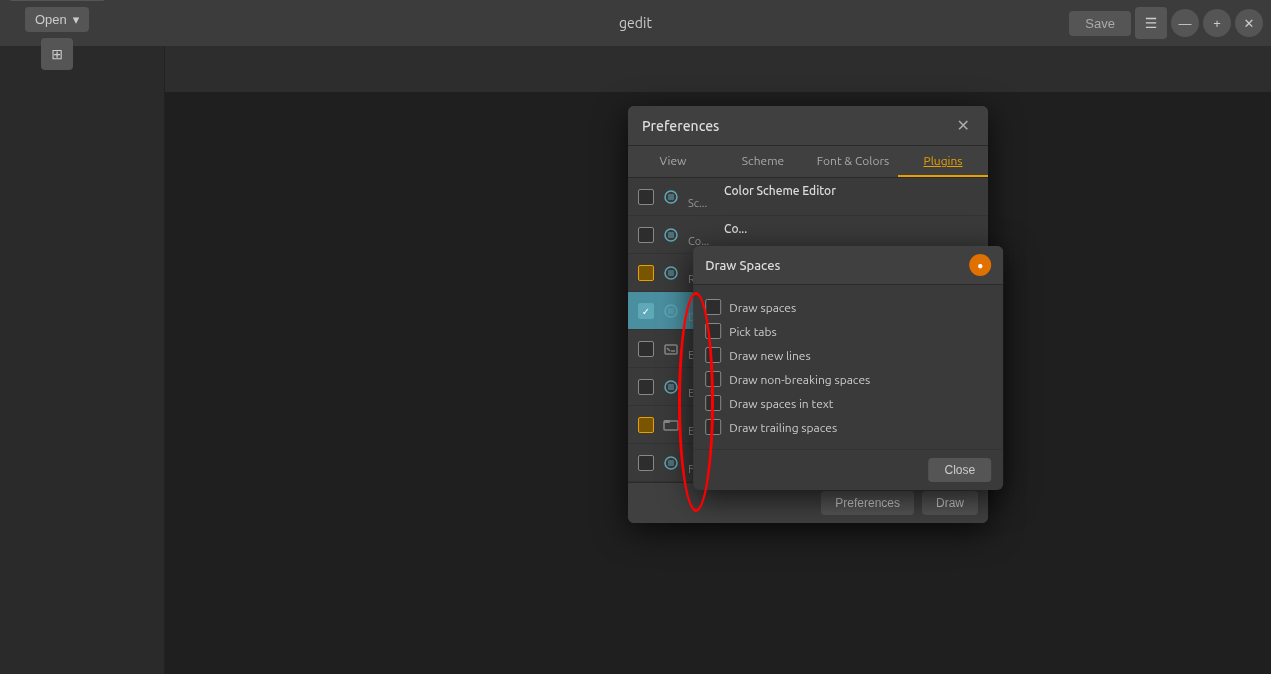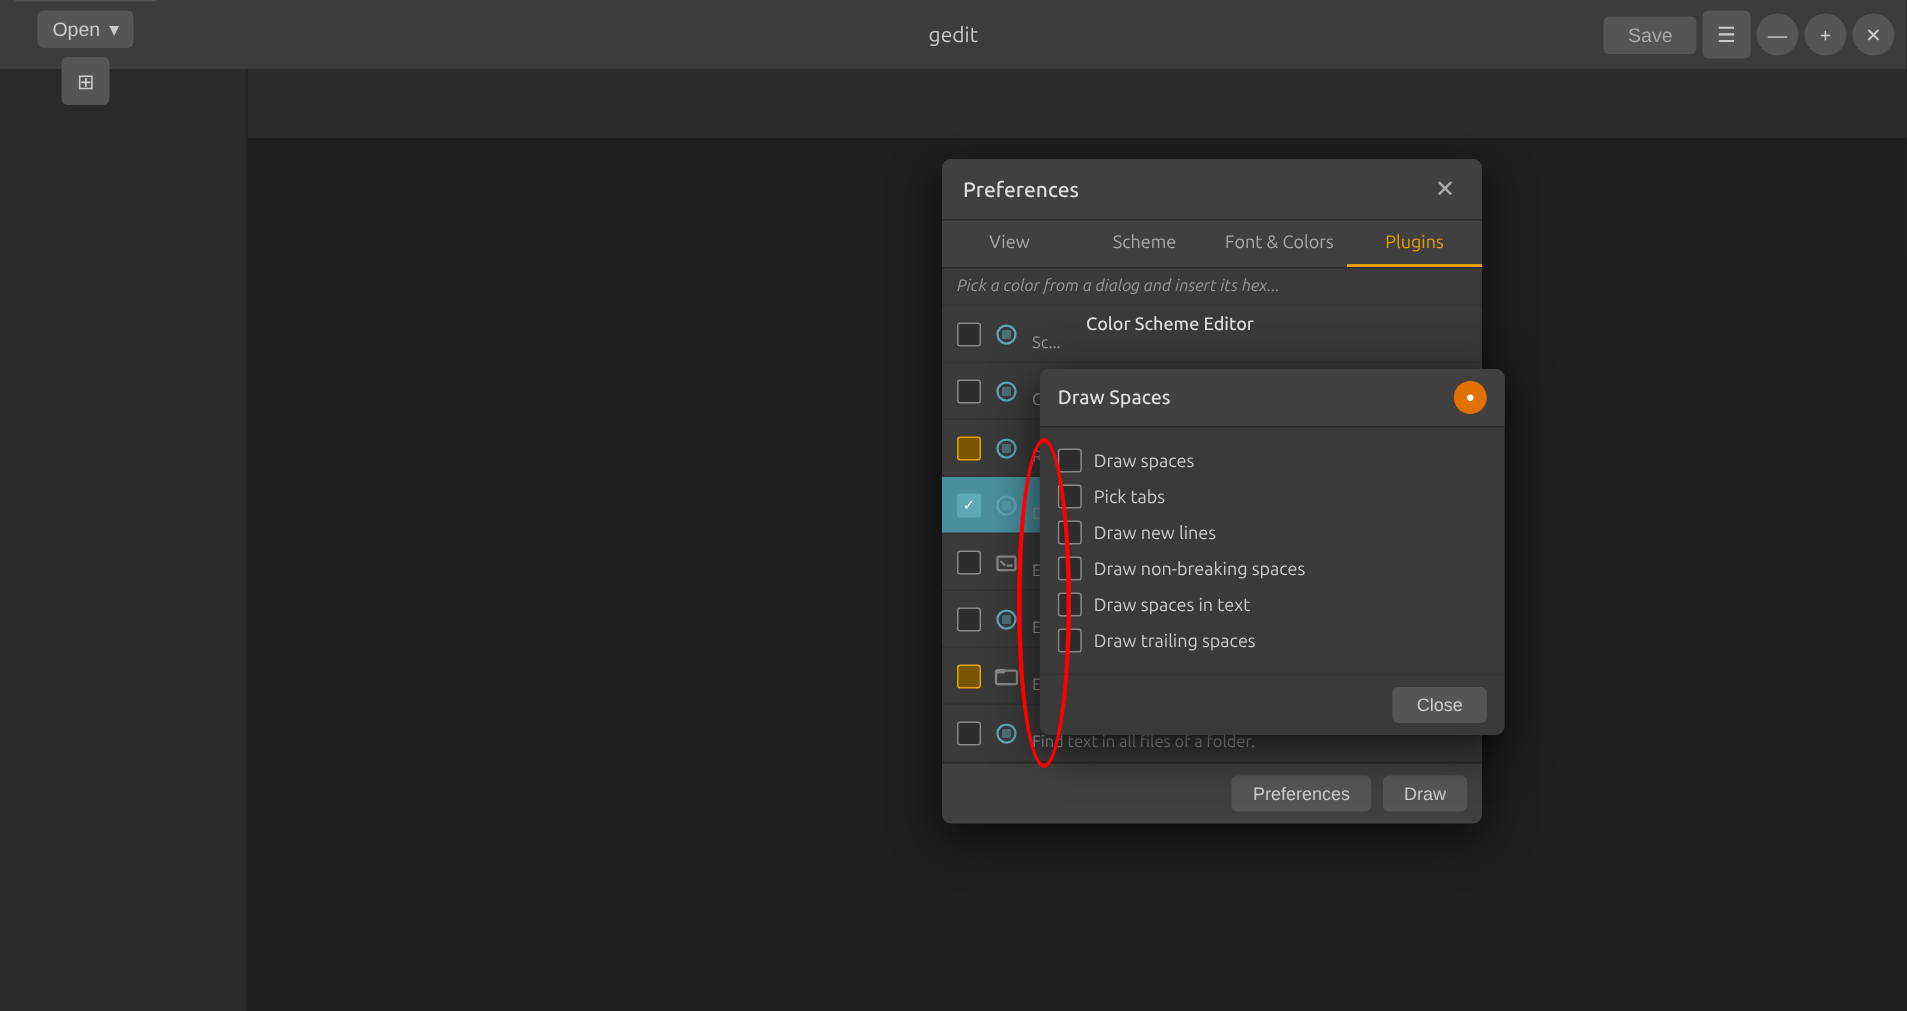--- a/index.html
+++ b/index.html
@@ -165,20 +165,21 @@
       padding: 8px 4px;
       text-align: center;
       color: #aaa;
       font-size: 12px;
       cursor: pointer;
       border-bottom: 2px solid transparent;
     }
     .pref-tab.active {
       color: #e8a000;
       border-bottom: 2px solid #e8a000;
+      text-decoration: underline;
     }
     .pref-content {
       max-height: 340px;
       overflow-y: auto;
       background: #3a3a3a;
     }
 
     
     .plugin-row {
       display: flex;
@@ -430,21 +431,20 @@
           <span>Scheme</span>
         </div>
         <div class="pref-tab">
           <span>Font &amp; Colors</span>
         </div>
         <div class="pref-tab active">
           <span>Plugins</span>
         </div>
       </div>
       <div class="pref-content">
-        <div class="top-desc">Pick a color from a dialog and insert its hex...</div>
 
         <div class="plugin-row">
           <input type="checkbox" class="plugin-check" style="">
           <div class="plugin-icon">
             <svg viewBox="0 0 16 16" fill="#5fa8b8">
                 <circle cx="8" cy="8" r="6" fill="none" stroke="#5fa8b8" stroke-width="1.5"></circle>
                 <rect x="5" y="5" width="6" height="6" rx="1" fill="#5fa8b8" opacity="0.5"></rect>
               </svg>
           </div>
           <div class="plugin-info">

